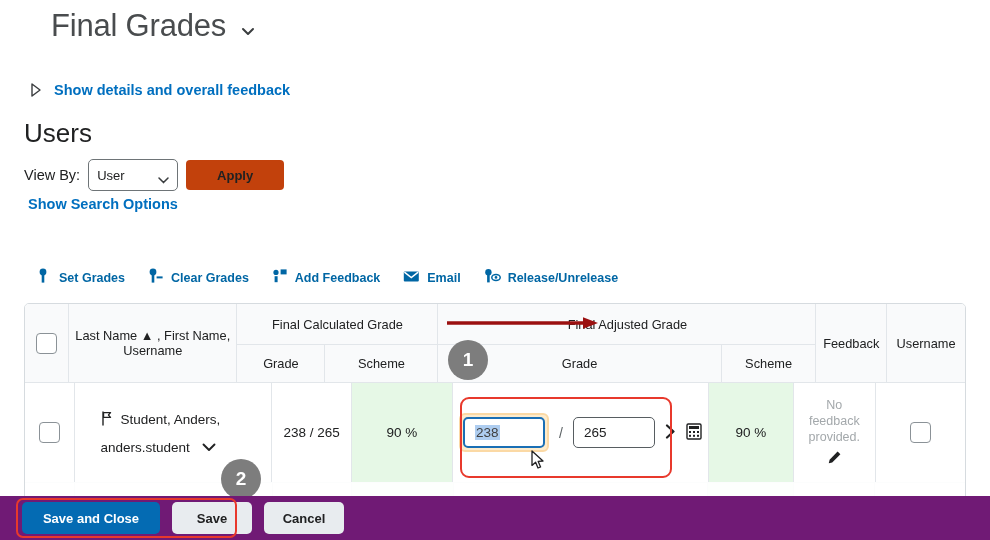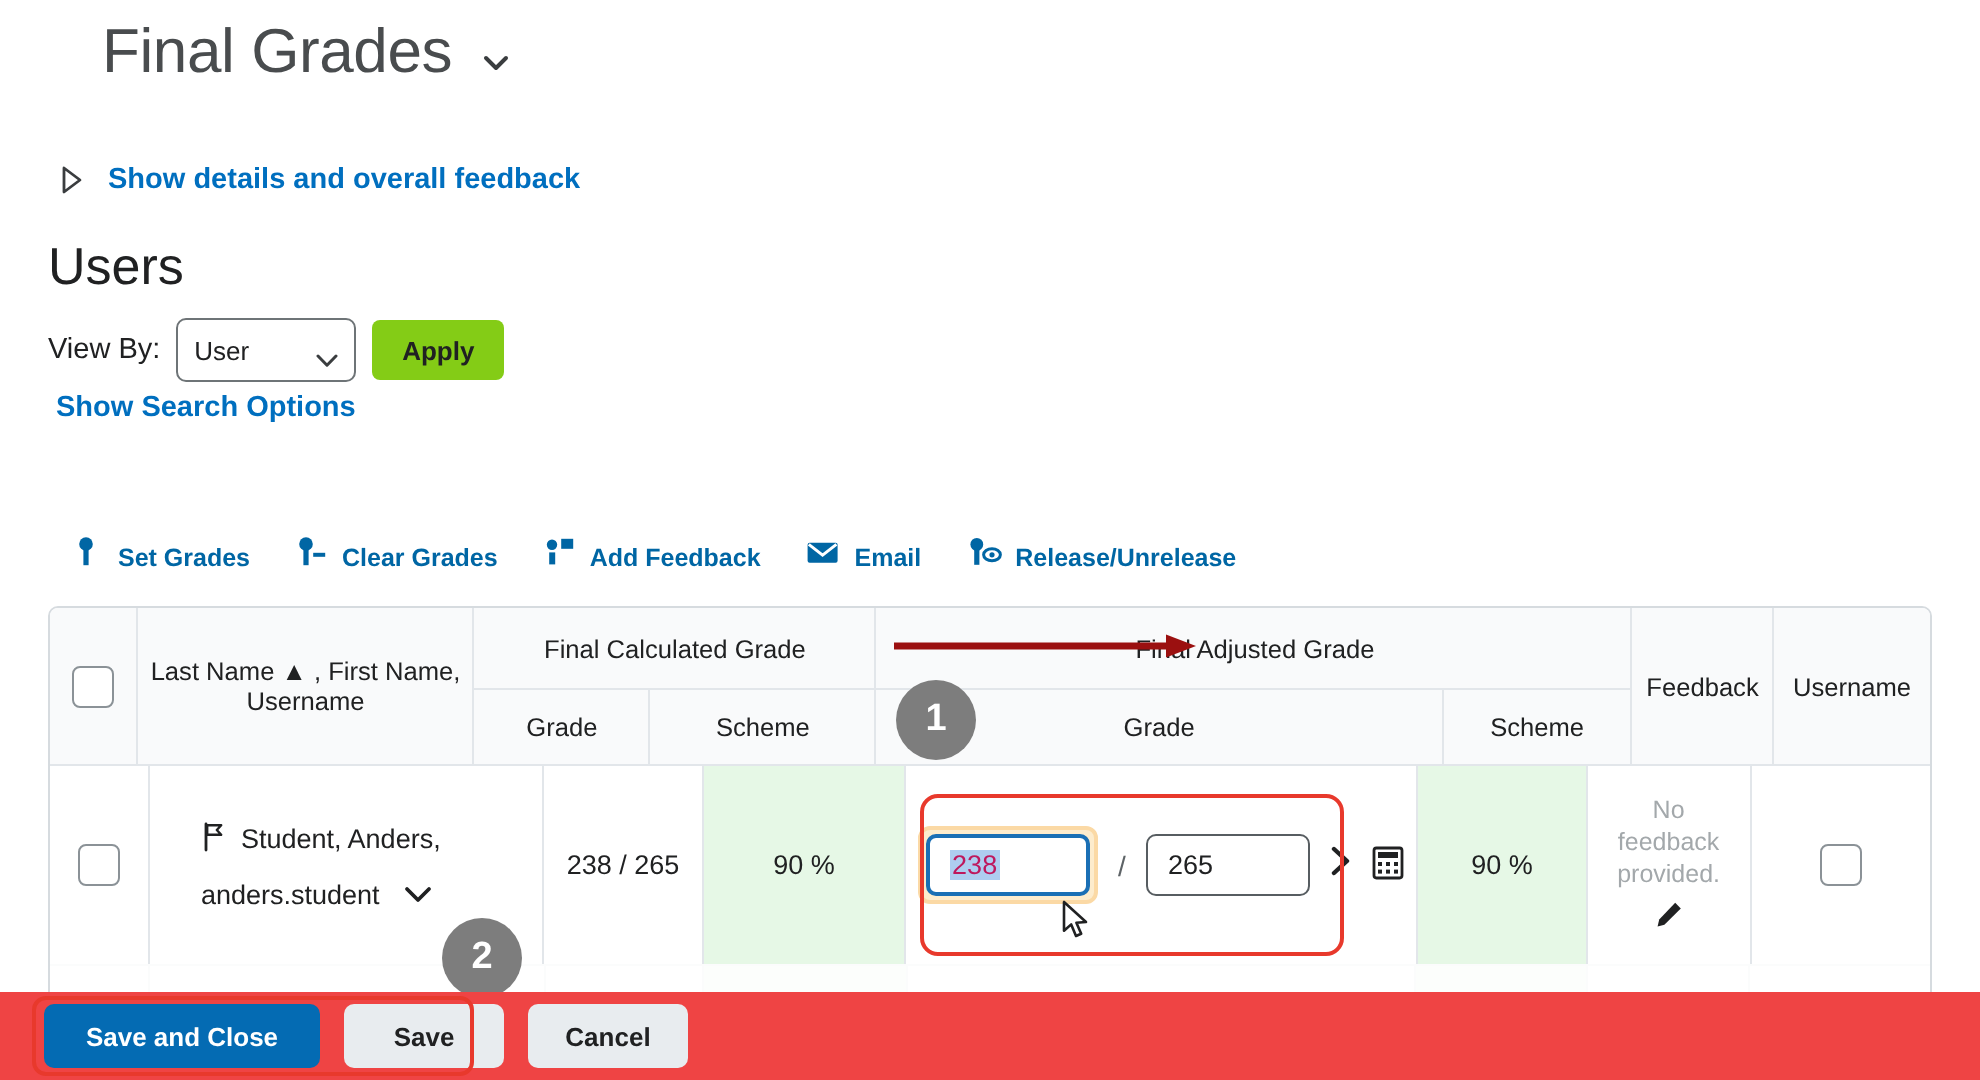--- a/index.html
+++ b/index.html
@@ -28,21 +28,21 @@
   
   .viewby-row { position:absolute; left:24px; top:159px; display:flex; align-items:center; gap:8px; }
   .viewby-label { font-size:14.5px; color:#202122; }
   .select-box {
     width:90px; height:32px; border:1px solid #6e7477; border-radius:5px; background:#fff;
     display:flex; align-items:center; padding:0 8px; font-size:13px; color:#202122;
     justify-content:space-between; cursor:pointer;
   }
   .select-box .caret { width:11px; height:7px; }
   .apply-btn {
-    width:66px; height:30px; background:#84cc16; border:none; border-radius:4px;
+    width:98px; height:30px; background:#c2410c; border:none; border-radius:4px;
     font-size:13px; font-weight:700; color:#202122; cursor:pointer; font-family:inherit;
   }
 
   .search-row { position:absolute; left:28px; top:196px; display:flex; align-items:center; gap:11px; }
   .search-box {
     width:176px; height:31px; border:1px solid #a0a5a8; border-radius:5px; background:#fff;
     display:flex; align-items:center; padding:0 9px; justify-content:space-between;
   }
   .search-box input {
     border:none; outline:none; font-size:13px; color:#202122; width:130px;
@@ -111,21 +111,21 @@
   .num-input {
     width:82px; height:31px; border:1px solid #575d61; border-radius:5px; background:#fff;
     font-size:13.5px; color:#202122; text-align:left; padding-left:10px;
     font-family:inherit; outline:none;
   }
   .focus-wrap {
     border:2px solid #fbd9a5; border-radius:6px; padding:2px; background:#fdeccd;
     display:inline-flex;
   }
   .num-input.focused {
-    border:2px solid #1a6fb5; width:82px; height:31px; color:#be185d;
+    border:2px solid #1a6fb5; width:82px; height:31px; color:#404040;
     background:#fff;
   }
   .sel-txt { background:#aecdf0; padding:0 1px; }
   .slash { color:#5d6366; font-size:14px; }
   .chev-right { font-size:15px; font-weight:700; color:#202122; cursor:pointer; }
   .calc-ico { cursor:pointer; }
 
   .feedcell { flex-direction:column; gap:3px; color:#a3a8ab; font-size:12.5px; line-height:16px; }
   .pencil { margin-top:2px; cursor:pointer; }
 
@@ -149,21 +149,21 @@
   .red-outline-btns {
     position:absolute; left:16px; top:498px; width:221px; height:40px;
     border:2.5px solid #e8392c; border-radius:7px; z-index:60; pointer-events:none;
   }
 
   .cursor-arrow { position:absolute; left:531px; top:450px; z-index:45; }
 
   
   .btn-bar {
     position:absolute; left:0; top:496px; width:990px; height:44px;
-    background:#ef4444; display:flex; align-items:center; gap:12px; padding-left:22px; z-index:55;
+    background:#701a75; display:flex; align-items:center; gap:12px; padding-left:22px; z-index:55;
   }
   .btn {
     height:32px; border:none; border-radius:5px; font-size:13px; font-weight:700;
     cursor:pointer; font-family:inherit;
   }
   .btn-primary { background:#046bb3; color:#fff; width:138px; }
   .btn-secondary { background:#e8ecef; color:#202122; width:80px; }
   .btn-cancel { background:#e8ecef; color:#202122; width:80px; }
 </style>
 </head>

